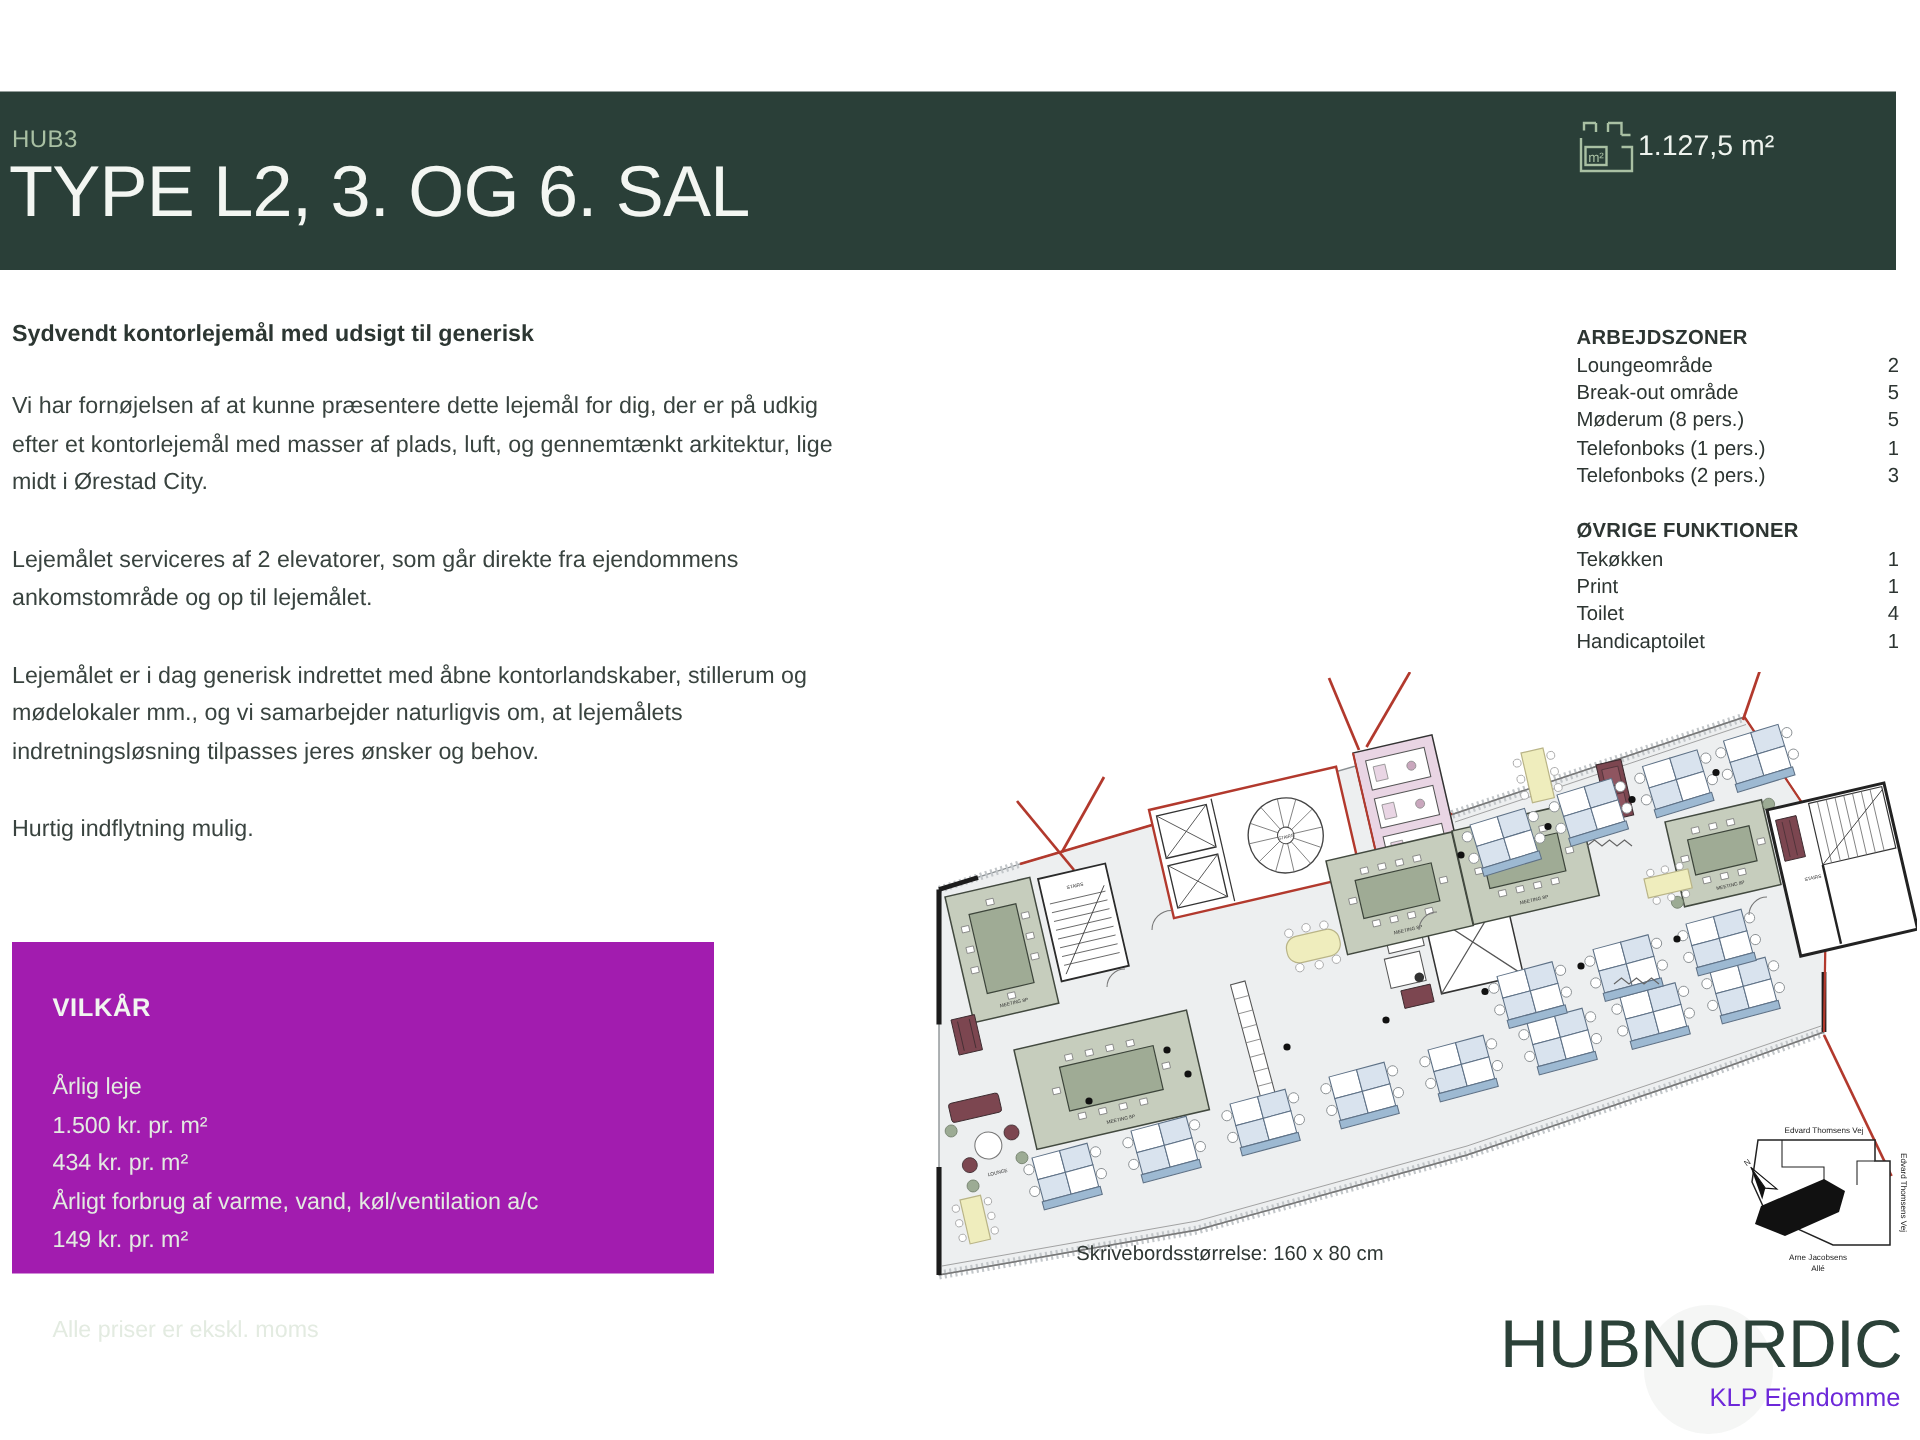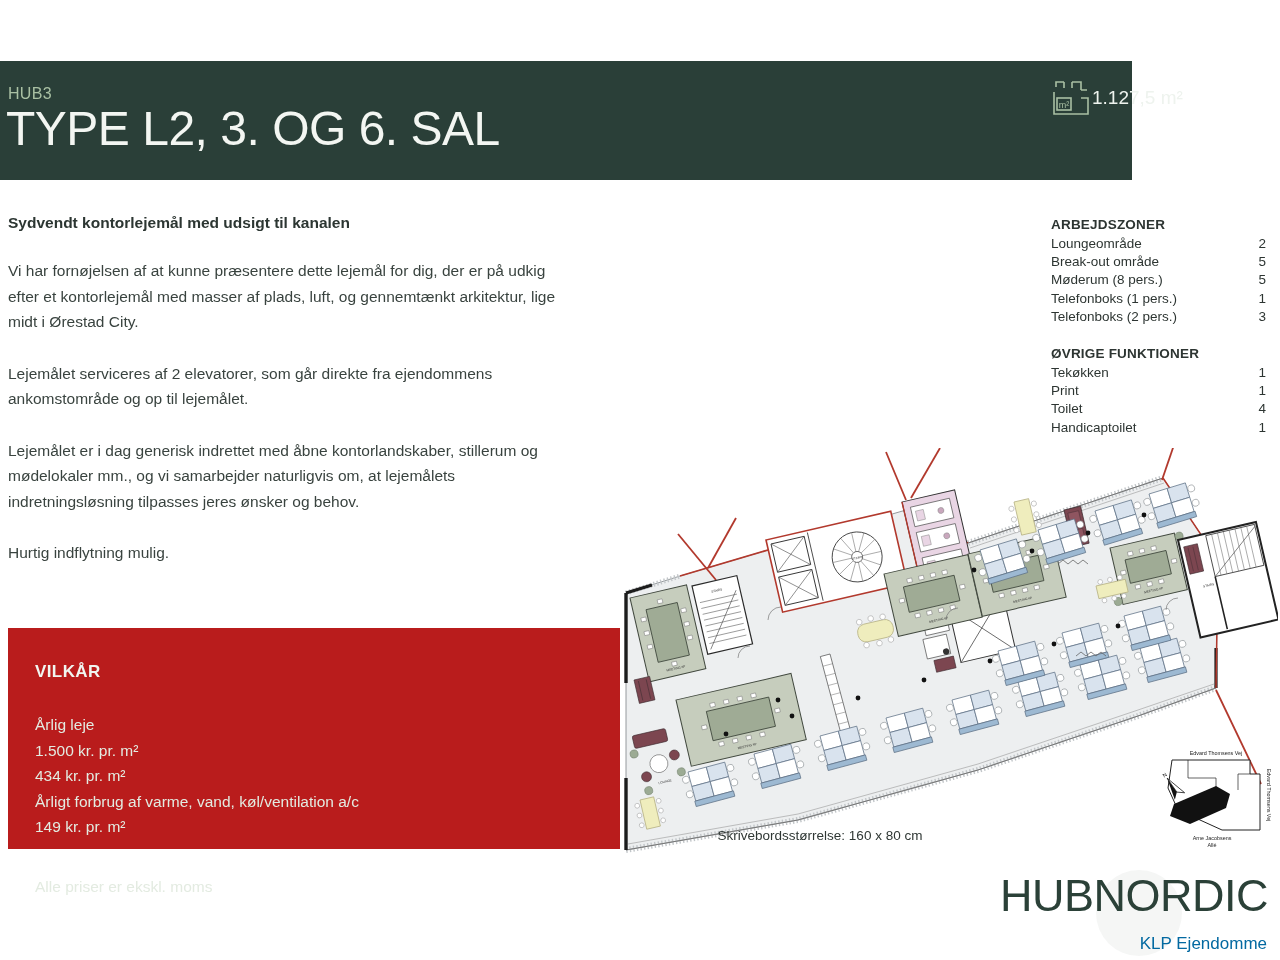--- a/index.html
+++ b/index.html
@@ -1,20 +1,20 @@
 <!DOCTYPE html>
 <html><head>
 <meta charset="utf-8">
 <style>
   html,body{margin:0;padding:0;background:#fff;}
   .page{position:relative;width:1280px;height:960px;background:#ffffff;overflow:hidden;
         font-family:"Liberation Sans","DejaVu Sans",sans-serif;color:#39433f;}
 
   
-  .band{position:absolute;left:0;top:61px;width:1132px;height:119px;background:#2a3f38;}
+  .band{position:absolute;left:0;top:61px;width:1264px;height:119px;background:#2a3f38;}
   .eyebrow{position:absolute;left:8px;top:24px;font-size:16px;letter-spacing:.3px;color:#a9c0a3;}
   .band-title{position:absolute;left:6px;top:40px;font-size:48px;font-weight:500;
               letter-spacing:-.5px;color:#f3f6f2;white-space:nowrap;}
   .stats{position:absolute;left:1048px;top:14px;}
   .stat-row{display:flex;align-items:center;gap:0;height:46px;margin-bottom:4px;}
   .stat-row svg{flex:0 0 auto;}
   .stat-val{color:#eef3ee;white-space:nowrap;}
   .stat-val.big{font-size:19px;}
   .stat-val.small{font-size:17px;}
 
@@ -24,35 +24,35 @@
   .intro p{margin:0 0 26px 0;}
   .intro p.last{margin-bottom:0;}
 
   
   .facts{position:absolute;left:1051px;top:216px;width:215px;font-size:13.5px;color:#2d3532;}
   .facts .sec-title{font-weight:bold;line-height:18px;margin-bottom:1px;letter-spacing:.2px;}
   .facts .row{display:flex;justify-content:space-between;line-height:18.2px;gap:30px;}
   .facts .sec{margin-bottom:19px;}
 
   
-  .terms{position:absolute;left:8px;top:628px;width:612px;height:221px;background:#b91c1c;
+  .terms{position:absolute;left:8px;top:628px;width:468px;height:221px;background:#a21caf;
          box-sizing:border-box;padding:34px 28px 0 27px;color:#e3ebe1;font-size:15.5px;}
   .terms .t-title{font-size:17px;font-weight:bold;letter-spacing:.4px;color:#f1f5f0;margin-bottom:30px;}
   .terms .row{display:flex;justify-content:space-between;line-height:25.5px;flex-direction:column;}
   .terms .note{margin-top:36px;line-height:22px;}
 
   
   .plan{position:absolute;left:618px;top:448px;width:660px;height:410px;}
   .plan-caption{position:absolute;left:640px;top:828px;width:360px;text-align:center;
                 font-size:13.5px;color:#2f3734;}
 
   
   .brandmark{position:absolute;right:12px;top:872px;font-size:45px;font-weight:500;
              letter-spacing:-.5px;color:#2b4138;line-height:48px;text-align:right;}
-  .subbrand{position:absolute;right:13px;top:922px;font-size:17px;color:#0369a1;text-align:center;margin-top:12px;}
+  .subbrand{position:absolute;right:13px;top:922px;font-size:17px;color:#6d28d9;text-align:center;}
   .watermark{position:absolute;left:1096px;top:870px;width:86px;height:86px;border-radius:50%;
              background:rgba(60,70,65,.05);}
   text{font-family:"Liberation Sans","DejaVu Sans",sans-serif;}
 </style>
 </head>
 <body>
 
 <div class="page">
 
   <div class="band">
@@ -68,21 +68,21 @@
             <rect x="9" y="20" width="14" height="12"></rect>
           </g>
           <text x="16" y="30" font-size="9" fill="#a9c0a3" text-anchor="middle">m²</text>
         </svg>
         <span class="stat-val big">1.127,5 m²</span>
       </div>
     </div>
   </div>
 
   <div class="intro">
-    <h2>Sydvendt kontorlejemål med udsigt til kanalen</h2>
+    <h2>Sydvendt kontorlejemål med udsigt til generisk</h2>
     <p>Vi har fornøjelsen af at kunne præsentere dette lejemål for dig, der er på udkig efter et kontorlejemål med masser af plads, luft, og gennemtænkt arkitektur, lige midt i Ørestad City.</p>
     <p>Lejemålet serviceres af 2 elevatorer, som går direkte fra ejendommens ankomstområde og op til lejemålet.</p>
     <p>Lejemålet er i dag generisk indrettet med åbne kontorlandskaber, stillerum og mødelokaler mm., og vi samarbejder naturligvis om, at lejemålets indretningsløsning tilpasses jeres ønsker og behov.</p>
     <p class="last">Hurtig indflytning mulig.</p>
   </div>
 
   <div class="facts">
     <div class="sec">
       <div class="sec-title">ARBEJDSZONER</div>
       <div class="row">

